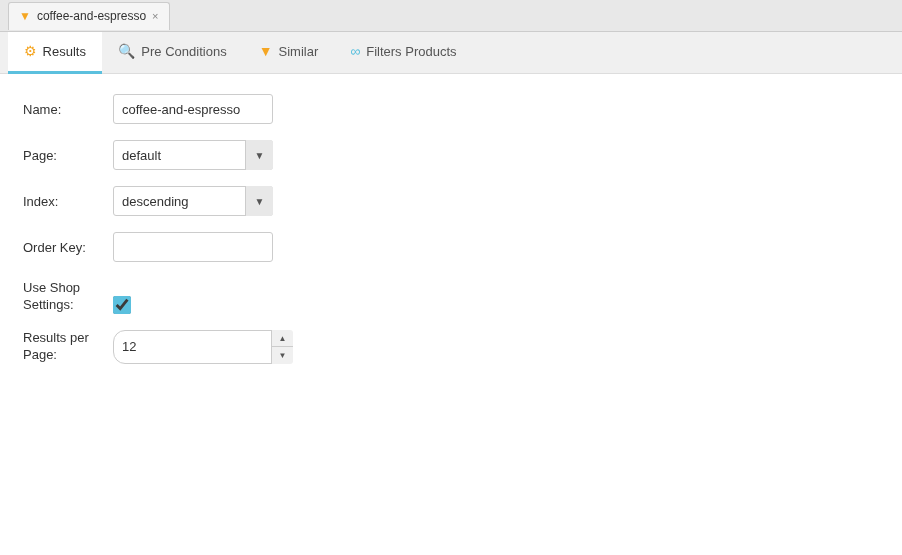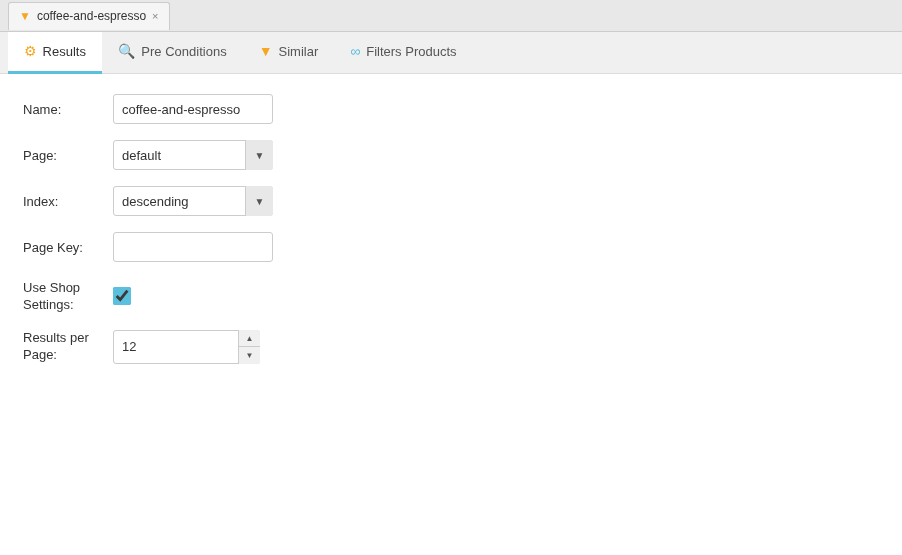--- a/index.html
+++ b/index.html
@@ -158,25 +158,25 @@
       cursor: pointer;
     }
 
     
     .spinner-wrapper {
       position: relative;
       display: inline-block;
     }
     .spinner-input {
       border: 1px solid #ccc;
-      border-radius: 3px;
+      border-radius: 12px;
       padding: 5px 28px 5px 8px;
       font-size: 13px;
       height: 34px;
-      width: 147px;
+      width: 180px;
       outline: none;
       color: #333;
     }
     .spinner-buttons {
       position: absolute;
       right: 0;
       top: 0;
       bottom: 0;
       width: 22px;
       border-left: 1px solid #ccc;
@@ -197,21 +197,21 @@
     }
     .spinner-btn:first-child {
       border-bottom: 1px solid #ccc;
       border-radius: 0 3px 0 0;
     }
     .spinner-btn:last-child {
       border-radius: 0 0 3px 0;
     }
 
     .use-shop-label {
-      align-items: center;
+      align-items: flex-end;
     }
     .use-shop-label .form-label {
       padding-top: 2px;
       line-height: 1.3;
     }
     .results-label .form-label {
       line-height: 1.3;
     }
   </style>
 </head>
@@ -268,21 +268,21 @@
     <div class="select-wrapper">
       <select class="form-select">
         <option>descending</option>
         <option>ascending</option>
       </select>
       <div class="select-arrow">▼</div>
     </div>
   </div>
 
   <div class="form-row">
-    <label class="form-label">Page Key:</label>
+    <label class="form-label">Order Key:</label>
     <input class="form-input name-input" type="text" value="" style="">
   </div>
 
   <div class="form-row use-shop-label">
     <label class="form-label" style="white-space: pre-line;">Use Shop
 Settings:</label>
     <input class="checkbox-styled" type="checkbox" checked="" style="">
   </div>
 
   <div class="form-row results-label">

